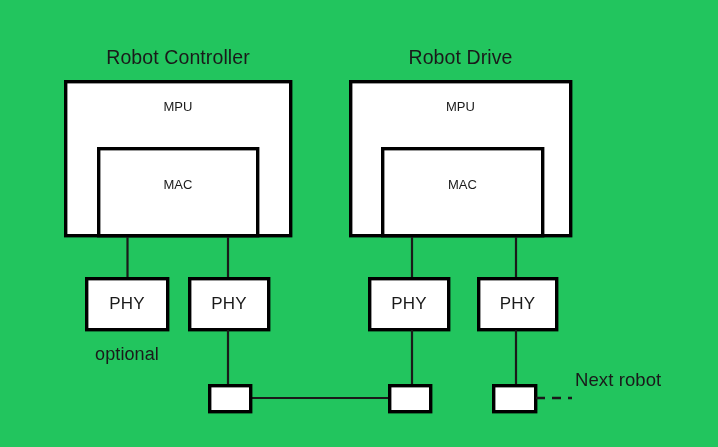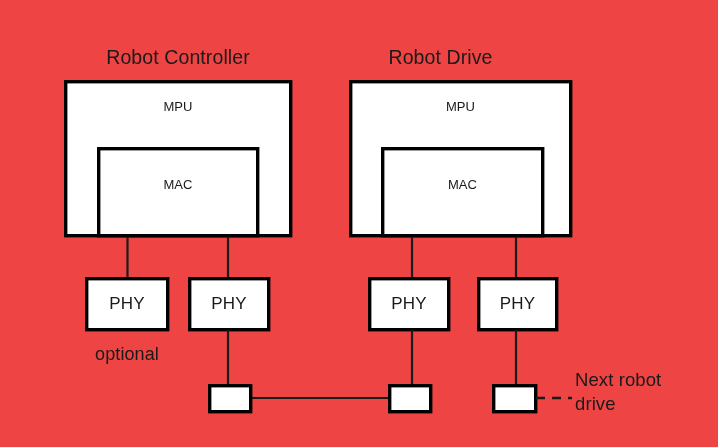--- a/index.html
+++ b/index.html
@@ -9,21 +9,21 @@
     background: #ffffff;
   }
   body {
     font-family: "Liberation Sans", sans-serif;
     -webkit-font-smoothing: antialiased;
   }
   #diagram-root {
     position: relative;
     width: 718px;
     height: 447px;
-    background: #ef4444;
+    background: #22c55e;
     overflow: hidden;
   }
   #diagram-svg {
     position: absolute;
     top: 0;
     left: 0;
     width: 718px;
     height: 447px;
     display: block;
   }
@@ -112,21 +112,21 @@
     <rect class="box-rect" x="209.7" y="385.7" width="41" height="26"></rect>
     <rect class="box-rect" x="389.7" y="385.7" width="41" height="26"></rect>
     <rect class="box-rect" x="493.7" y="385.7" width="42" height="26"></rect>
 
     <line class="link-line-dashed" x1="536" y1="398" x2="572" y2="398"></line>
 
   </svg>
 
   <div class="lbl lbl-title" style="left:65px; top:46px; width:226px;">Robot Controller</div>
 
-  <div class="lbl lbl-title" style="left:330px; top:46px; width:221px;">Robot Drive</div>
+  <div class="lbl lbl-title" style="left:350px; top:46px; width:221px;">Robot Drive</div>
 
   <div class="lbl lbl-unit" style="left:65px; top:99px; width:226px;">MPU</div>
 
   <div class="lbl lbl-unit" style="left:98px; top:177px; width:160px;">MAC</div>
 
   <div class="lbl lbl-unit" style="left:350px; top:99px; width:221px;">MPU</div>
 
   <div class="lbl lbl-unit" style="left:382px; top:177px; width:161px;">MAC</div>
 
   <div class="lbl lbl-phy" style="left:86px; top:294px; width:82px;">PHY</div>
@@ -134,16 +134,15 @@
   <div class="lbl lbl-phy" style="left:189px; top:294px; width:80px;">PHY</div>
 
   <div class="lbl lbl-phy" style="left:369px; top:294px; width:80px;">PHY</div>
 
   <div class="lbl lbl-phy" style="left:478px; top:294px; width:79px;">PHY</div>
 
   <div class="lbl lbl-note" style="left:79px; top:344px; width:96px;">optional</div>
 
   <div class="lbl lbl-next" style="left:575px; top:368px; width:118px;">
     <div>Next robot</div>
-    <div>drive</div>
   </div>
 
 </div>
 
 </body></html>

